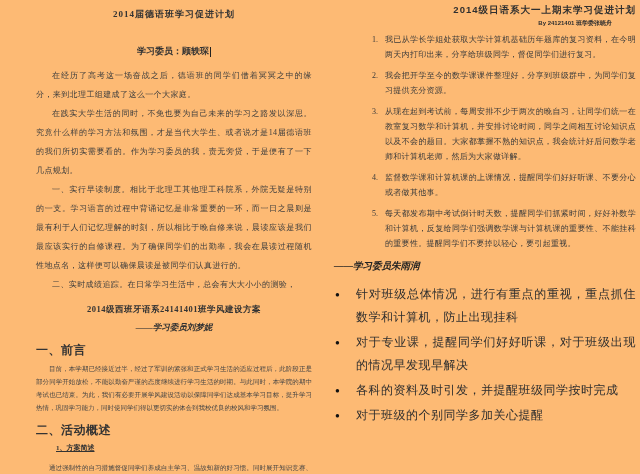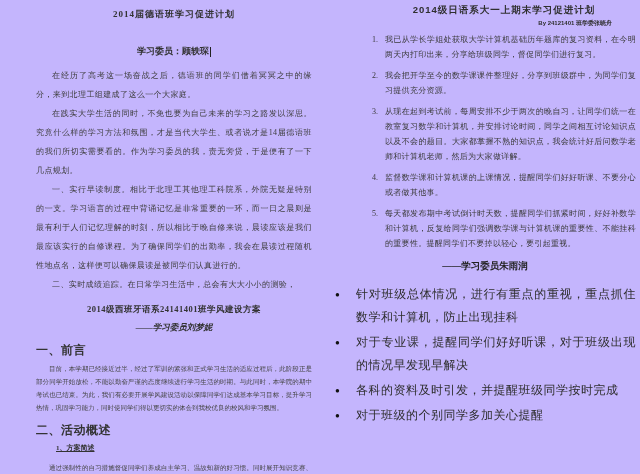--- a/index.html
+++ b/index.html
@@ -1,18 +1,18 @@
 <!DOCTYPE html>
 <html><head>
 <meta charset="utf-8">
 <style>
   html,body { margin:0; padding:0; background:#ffffff; }
   #canvas {
     position:relative; width:640px; height:474px; overflow:hidden;
-    background:#c4b5fd; color:#3a3a3a;
+    background:#fdba74; color:#3a3a3a;
     font-family:"Liberation Serif","DejaVu Serif",serif;
     display:flex;
   }
   .page { box-sizing:border-box; height:474px; overflow:hidden; }
   .page-left  { width:320px; padding:8px 8px 0 36px; }
   .page-right { width:320px; padding:4px 4px 0 14px; }
 
   
   .da-title { text-align:center; font-size:9px; font-weight:bold; letter-spacing:1px; color:#333; }
   .da-committee { text-align:center; font-size:9px; font-weight:bold; margin-top:24px; color:#333; }
@@ -23,30 +23,30 @@
   
   .docb { margin-top:10px; }
   .db-title { text-align:center; font-size:8.5px; font-weight:bold; letter-spacing:0.5px; color:#333; }
   .db-subtitle { text-align:center; font-size:8.5px; font-weight:bold; margin-top:6px; color:#333;font-style:italic; }
   .db-h { font-size:12px; font-weight:bold; margin-top:8px; color:#333; letter-spacing:0.5px; }
   .db-p { font-size:6.5px; line-height:13px; text-align:justify; text-indent:2em; margin:3px 0 0 0; color:#444; }
   .db-sub { font-size:7px; font-weight:bold; text-decoration:underline; margin:4px 0 8px 20px; color:#333; }
 
   
   .docc { margin-left:38px; }
-  .dc-title { text-align:center; font-size:9.5px; font-weight:bold; letter-spacing:1px; color:#2f2f2f; font-family:"Liberation Sans","DejaVu Sans",sans-serif; }
+  .dc-title { text-align:right; font-size:9.5px; font-weight:bold; letter-spacing:1px; color:#2f2f2f; font-family:"Liberation Sans","DejaVu Sans",sans-serif; }
   .dc-byline { text-align:right; font-size:6px; font-weight:bold; margin:2px 24px 4px 0; color:#2f2f2f; font-family:"Liberation Sans","DejaVu Sans",sans-serif; }
   .dc-item { display:flex; margin-bottom:6px; }
   .dc-num { flex:none; width:13px; font-size:8px; line-height:15px; color:#3a3a3a; }
   .dc-text { font-size:8px; line-height:15px; text-align:justify; color:#3a3a3a; letter-spacing:0.3px; }
 
   
   .docd { margin-top:8px; }
   .dd-title { text-align:center; font-size:17px; font-weight:bold; letter-spacing:2px; color:#222; }
-  .dd-subtitle { text-align:center; font-size:9.5px; font-weight:bold; margin-top:9px; color:#222; }
+  .dd-subtitle { text-align:left; font-size:9.5px; font-weight:bold; margin-top:9px; color:#222;font-style:italic; }
   .dd-bullets { margin-top:10px; }
   .dd-bullet { display:flex; margin-bottom:2px; }
   .dd-marker { flex:none; width:21px; font-size:8px; line-height:23px; color:#111; padding-left:1px; }
   .dd-text { font-size:12px; line-height:23px; text-align:justify; color:#2e2e2e; letter-spacing:0.5px; }
 </style>
 </head>
 <body>
 
 <div id="canvas">
 

